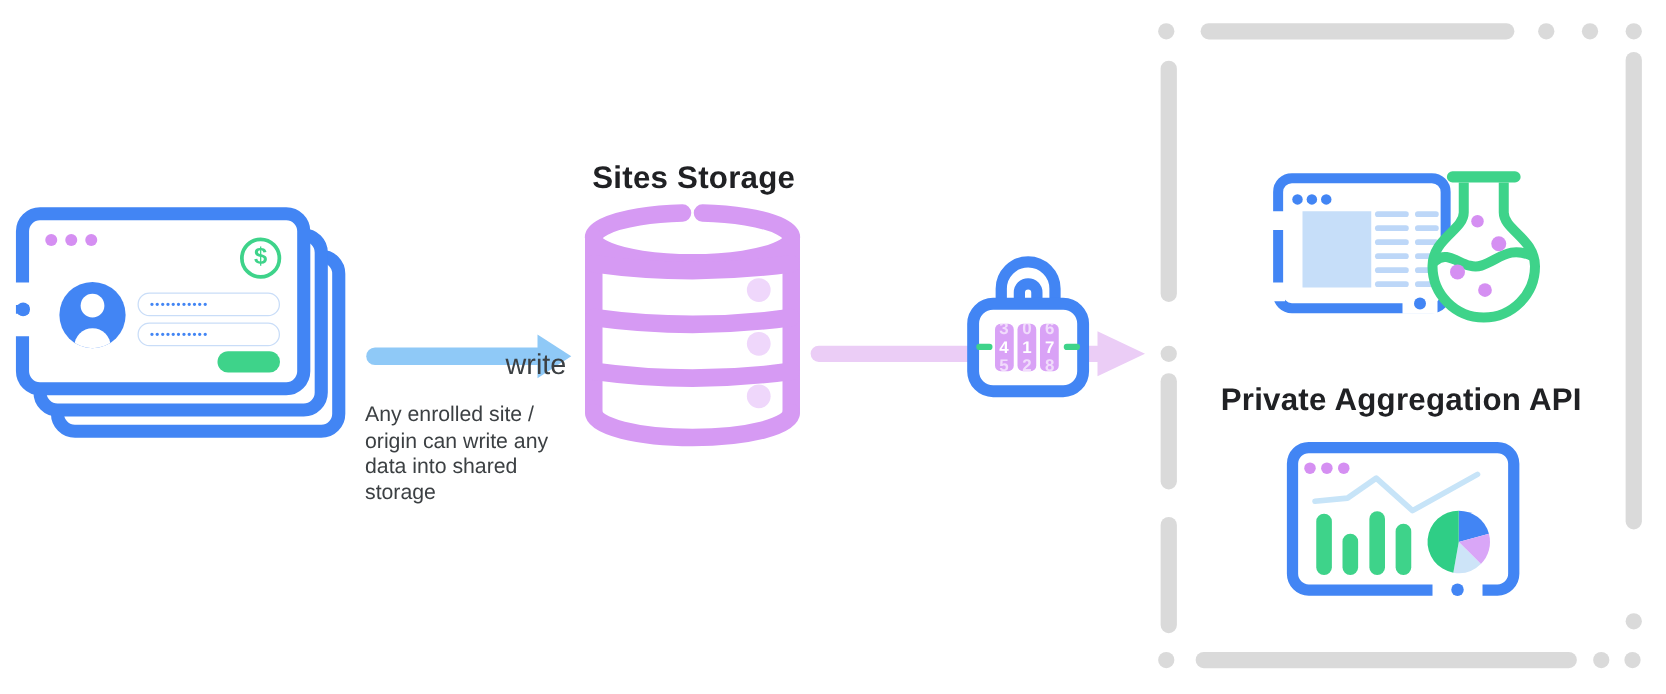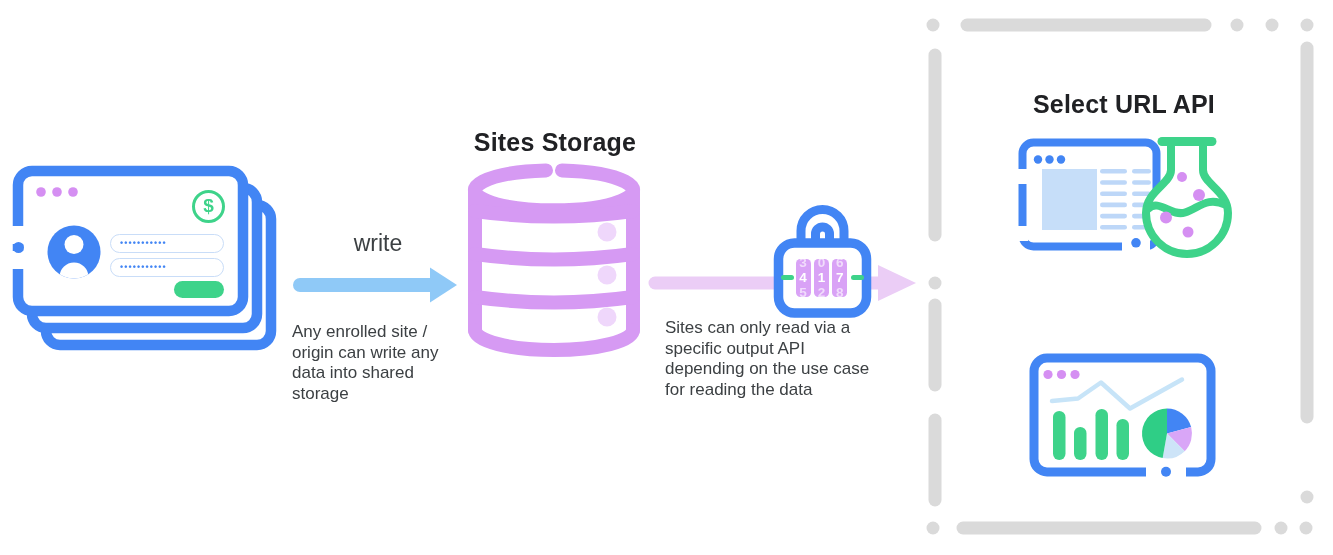--- a/index.html
+++ b/index.html
@@ -6,21 +6,21 @@
   .stage {
     position:relative; width:1333px; height:555px; background:#ffffff;
     font-family:"Liberation Sans", sans-serif; overflow:hidden;
   }
   .stage svg.layer { position:absolute; left:0; top:0; }
   .abs { position:absolute; }
   .title {
     font-size:25px; font-weight:700; color:#202124; text-align:center;
     letter-spacing:0.2px;
   }
-  .arrow-label { font-size:23px; color:#3c4043; text-align:center; }
+  .arrow-label { font-size:23px; color:#3c4043; text-align:right;margin-top:48px; }
   .caption {
     font-size:17px; line-height:20.5px; color:#3c4043; white-space:pre-line;
   }
   .dollar-badge {
     left:192px; top:190px; width:33px; height:33px; box-sizing:border-box;
     border:3.6px solid #3ed38a; border-radius:50%; background:#fff;
     color:#3ed38a; font-weight:700; font-size:19px; line-height:26px; text-align:center;
   }
   .pw-field {
     left:110px; width:114px; height:19px; box-sizing:border-box; background:#fff;
@@ -201,39 +201,35 @@
   <div class="abs submit-btn"></div>
 
   <div class="abs arrow-label" style="left:303px; top:230px; width:150px;">write</div>
   <div class="abs caption" style="left:292px; top:322px; width:185px;">Any enrolled site /
 origin can write any
 data into shared
 storage</div>
 
   <div class="abs title" style="left:405px; top:128px; width:300px;">Sites Storage</div>
 
-  <div class="abs caption" style="left:665px; top:318px; width:245px;">Sites can only read via a
-specific output API
-depending on the use case
-for reading the data</div>
 
   <div class="abs dials">
     <div class="dial">
       <span class="part">3</span>
       <span>4</span>
       <span class="part">5</span>
     </div>
     <div class="dial">
       <span class="part">0</span>
       <span>1</span>
       <span class="part">2</span>
     </div>
     <div class="dial">
       <span class="part">6</span>
       <span>7</span>
       <span class="part">8</span>
     </div>
   </div>
 
-  <div class="abs title" style="left:974px; top:90px; width:300px;">Select URL API</div>
-
+
+  <div class="abs title" style="left:971px; top:306px; width:300px;">Private Aggregation API</div>
 
 </div>
 
 </body></html>

